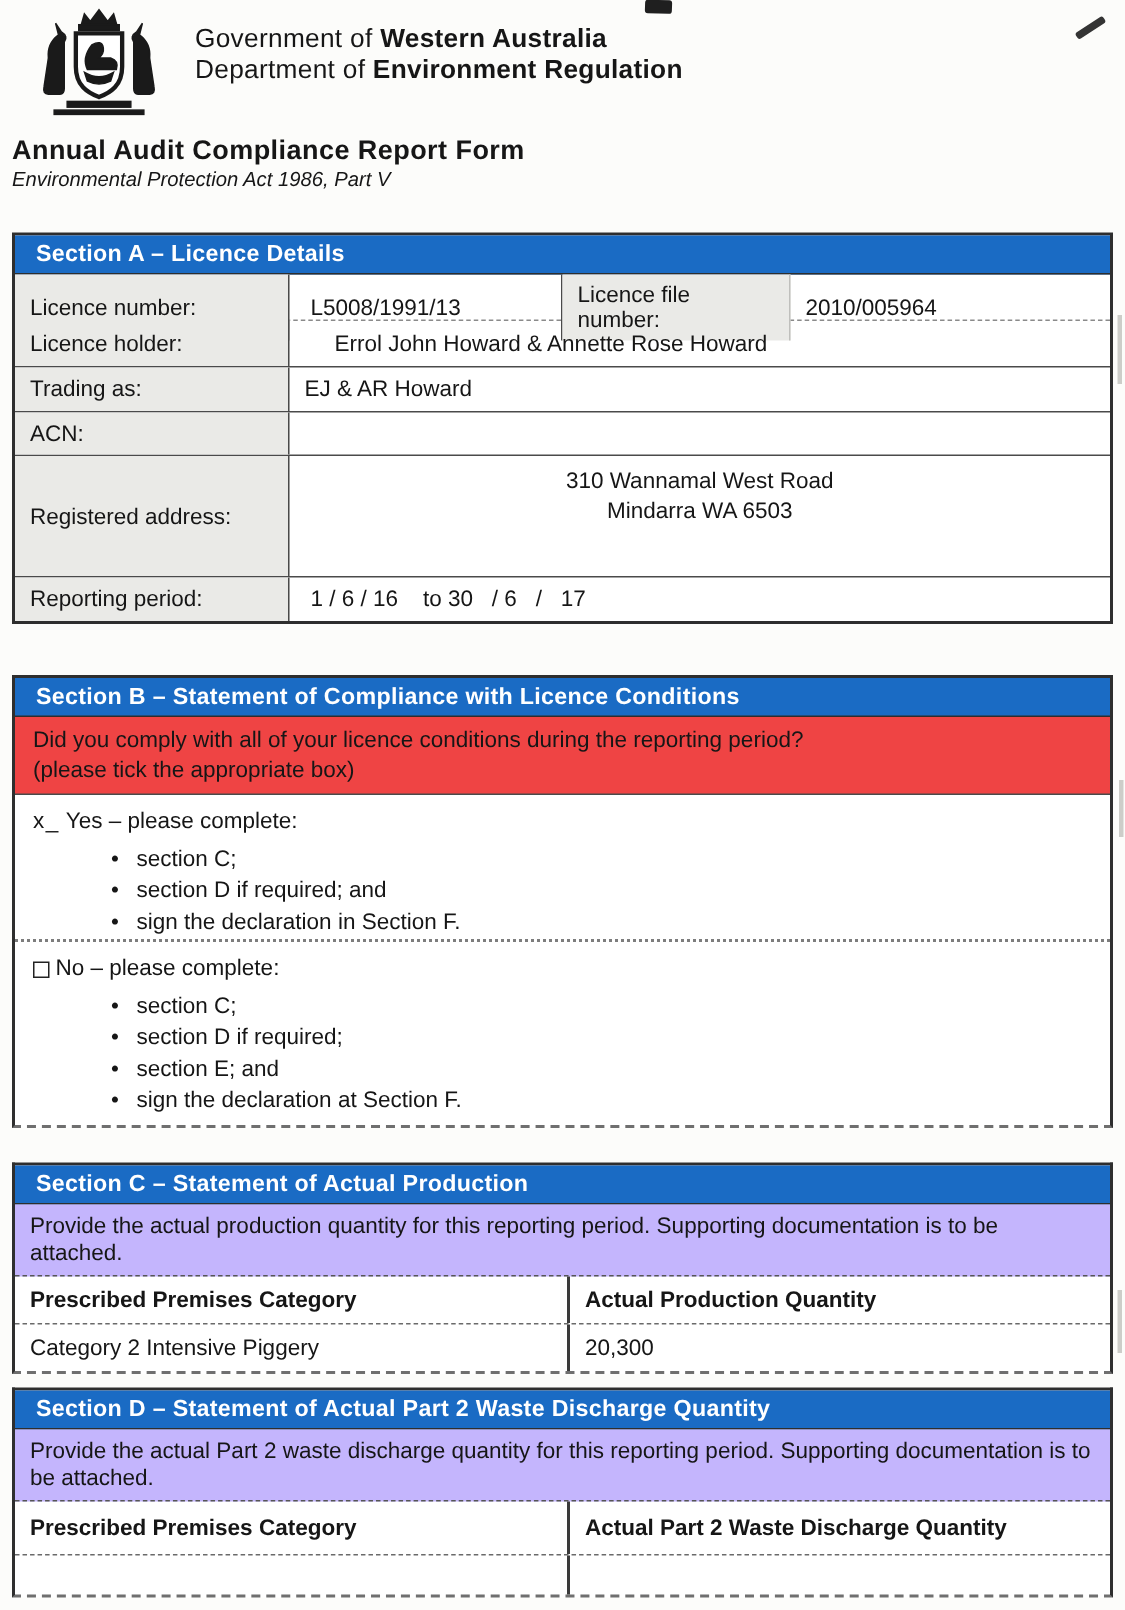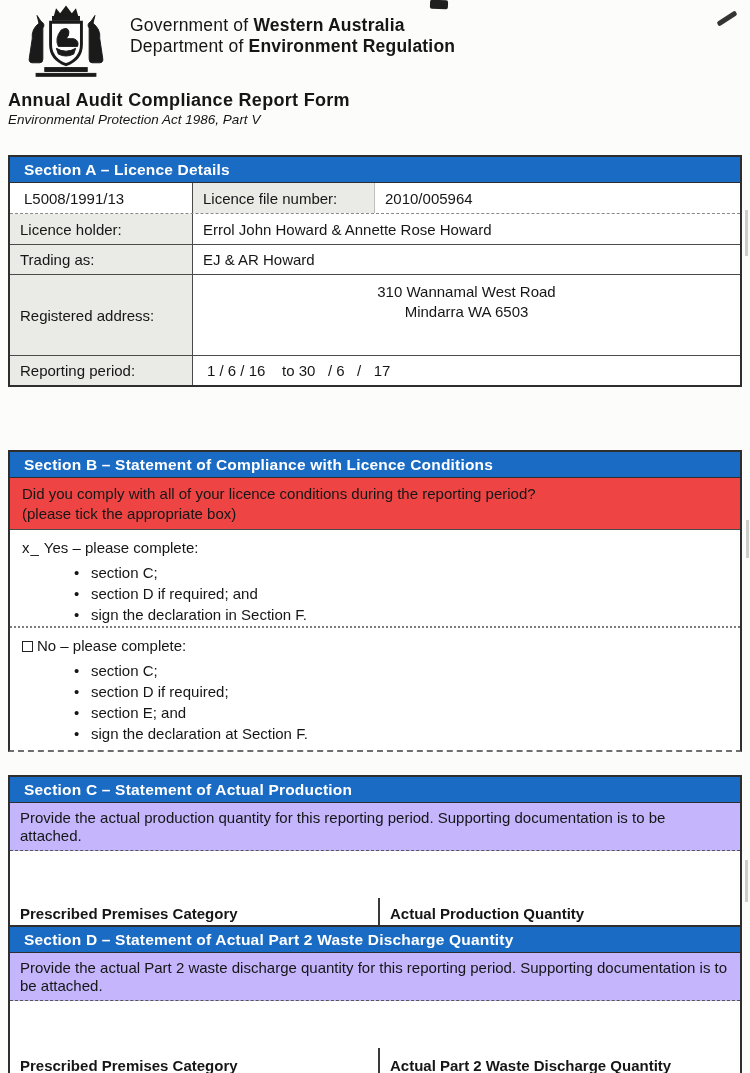--- a/index.html
+++ b/index.html
@@ -30,21 +30,21 @@
   
   #secA { top:155px; }
   .sa-row { display:grid; grid-template-columns:183px 1fr; border-top:1px solid #4a4a4a; font-size:15px; }
   .sa-row.first { border-top:none; }
   .sa-row.dash-top { border-top:1px dashed #8a8a8a; }
   .sa-row > div { padding:5px 10px; display:flex; align-items:center; }
   .sa-label { background:#eaeae7; border-right:1px solid #4a4a4a; }
   .sa-row1 { grid-template-columns:183px 182px 152px 1fr; }
   .sa-row1 .v1 { border-right:1px solid #4a4a4a; }
   .sa-label2 { background:#eaeae7; border-right:1px solid #bfbfbc; }
-  .h30 { height:30px; } .h31 { height:31px; } .h29 { height:29px; } .h81 { height:81px; }
+  .h30 { height:30px; } .h31 { height:31px;gap:20px; } .h29 { height:29px; } .h81 { height:81px; }
   .addr-val { flex-direction:column; align-items:flex-end; justify-content:flex-start; padding-top:7px !important; line-height:20px; }
   .pre { white-space:pre; padding-left:14px !important;text-align:right; }
 
   
   #secB { top:450px; border-bottom:2px dashed #6f6f6f; }
   .question { background:#ef4444; padding:6px 12px; font-size:15px; line-height:20px; height:52px; border-bottom:1px solid #4a4a4a; }
   .option { padding:8px 12px 0 12px; font-size:15px; }
   .option.yes { height:96px; }
   .option.no  { height:124px; border-top:2px dotted #7d7d7d; }
   .option-head { display:flex; align-items:center; line-height:20px; }
@@ -55,21 +55,21 @@
   ul.blts li::before { content:"•"; position:absolute; left:0; top:0; }
 
   
   #secC { top:775px; border-bottom:2px dashed #6f6f6f; }
   #secD { top:925px; border-bottom:2px dashed #6f6f6f; }
   .intro { background:#c4b5fd; padding:6px 10px; font-size:15px; line-height:18px; height:48px; border-bottom:1px dashed #565656; }
   .trow { display:grid; grid-template-columns:370px 1fr; font-size:15px; }
   .trow > div { padding:7px 10px; }
   .trow .c1 { border-right:2px solid #3a3a3a; }
   .trow.th { font-weight:bold; border-bottom:1px dashed #6a6a6a; }
-  .trow.th > div { padding-top:7px; padding-bottom:7px;margin-top:47px; }
+  .trow.th > div { padding-top:7px; padding-bottom:7px; }
   #secD .trow.th > div { padding-top:9px; padding-bottom:9px; }
   .trow.empty { height:26px; }
 
   
   .smudge { left:430px; top:0; width:18px; height:9px; background:#1f1f1f; border-radius:2px; transform:rotate(2deg); }
   .mark-r { left:716px; top:16px; width:22px; height:5px; background:#343434; transform:rotate(-33deg); border-radius:2px; }
   .streak { width:3px; background:#cdcdc9; }
 </style>
 </head>
 <body>
@@ -107,35 +107,40 @@
     </div>
   </div>
 
   <div class="abs form-title">Annual Audit Compliance Report Form</div>
   <div class="abs form-subtitle">Environmental Protection Act 1986, Part V</div>
 
   <div id="secA" class="abs section">
     <div class="sec-head">Section A – Licence Details</div>
 
     <div class="sa-row sa-row1 first h30">
+      <div class="sa-label">Licence number:</div>
       <div class="v1 pre">L5008/1991/13</div>
       <div class="sa-label2">Licence file number:</div>
       <div>2010/005964</div>
     </div>
 
     <div class="sa-row dash-top h31">
       <div class="sa-label">Licence holder:</div>
       <div>Errol John Howard &amp; Annette Rose Howard</div>
     </div>
 
     <div class="sa-row h30">
       <div class="sa-label">Trading as:</div>
       <div>EJ &amp; AR Howard</div>
     </div>
 
+    <div class="sa-row h29">
+      <div class="sa-label">ACN:</div>
+      <div></div>
+    </div>
 
     <div class="sa-row h81">
       <div class="sa-label">Registered address:</div>
       <div class="addr-val">
         <span>310 Wannamal West Road</span>
         <span>Mindarra WA 6503</span>
       </div>
     </div>
 
     <div class="sa-row h30">

